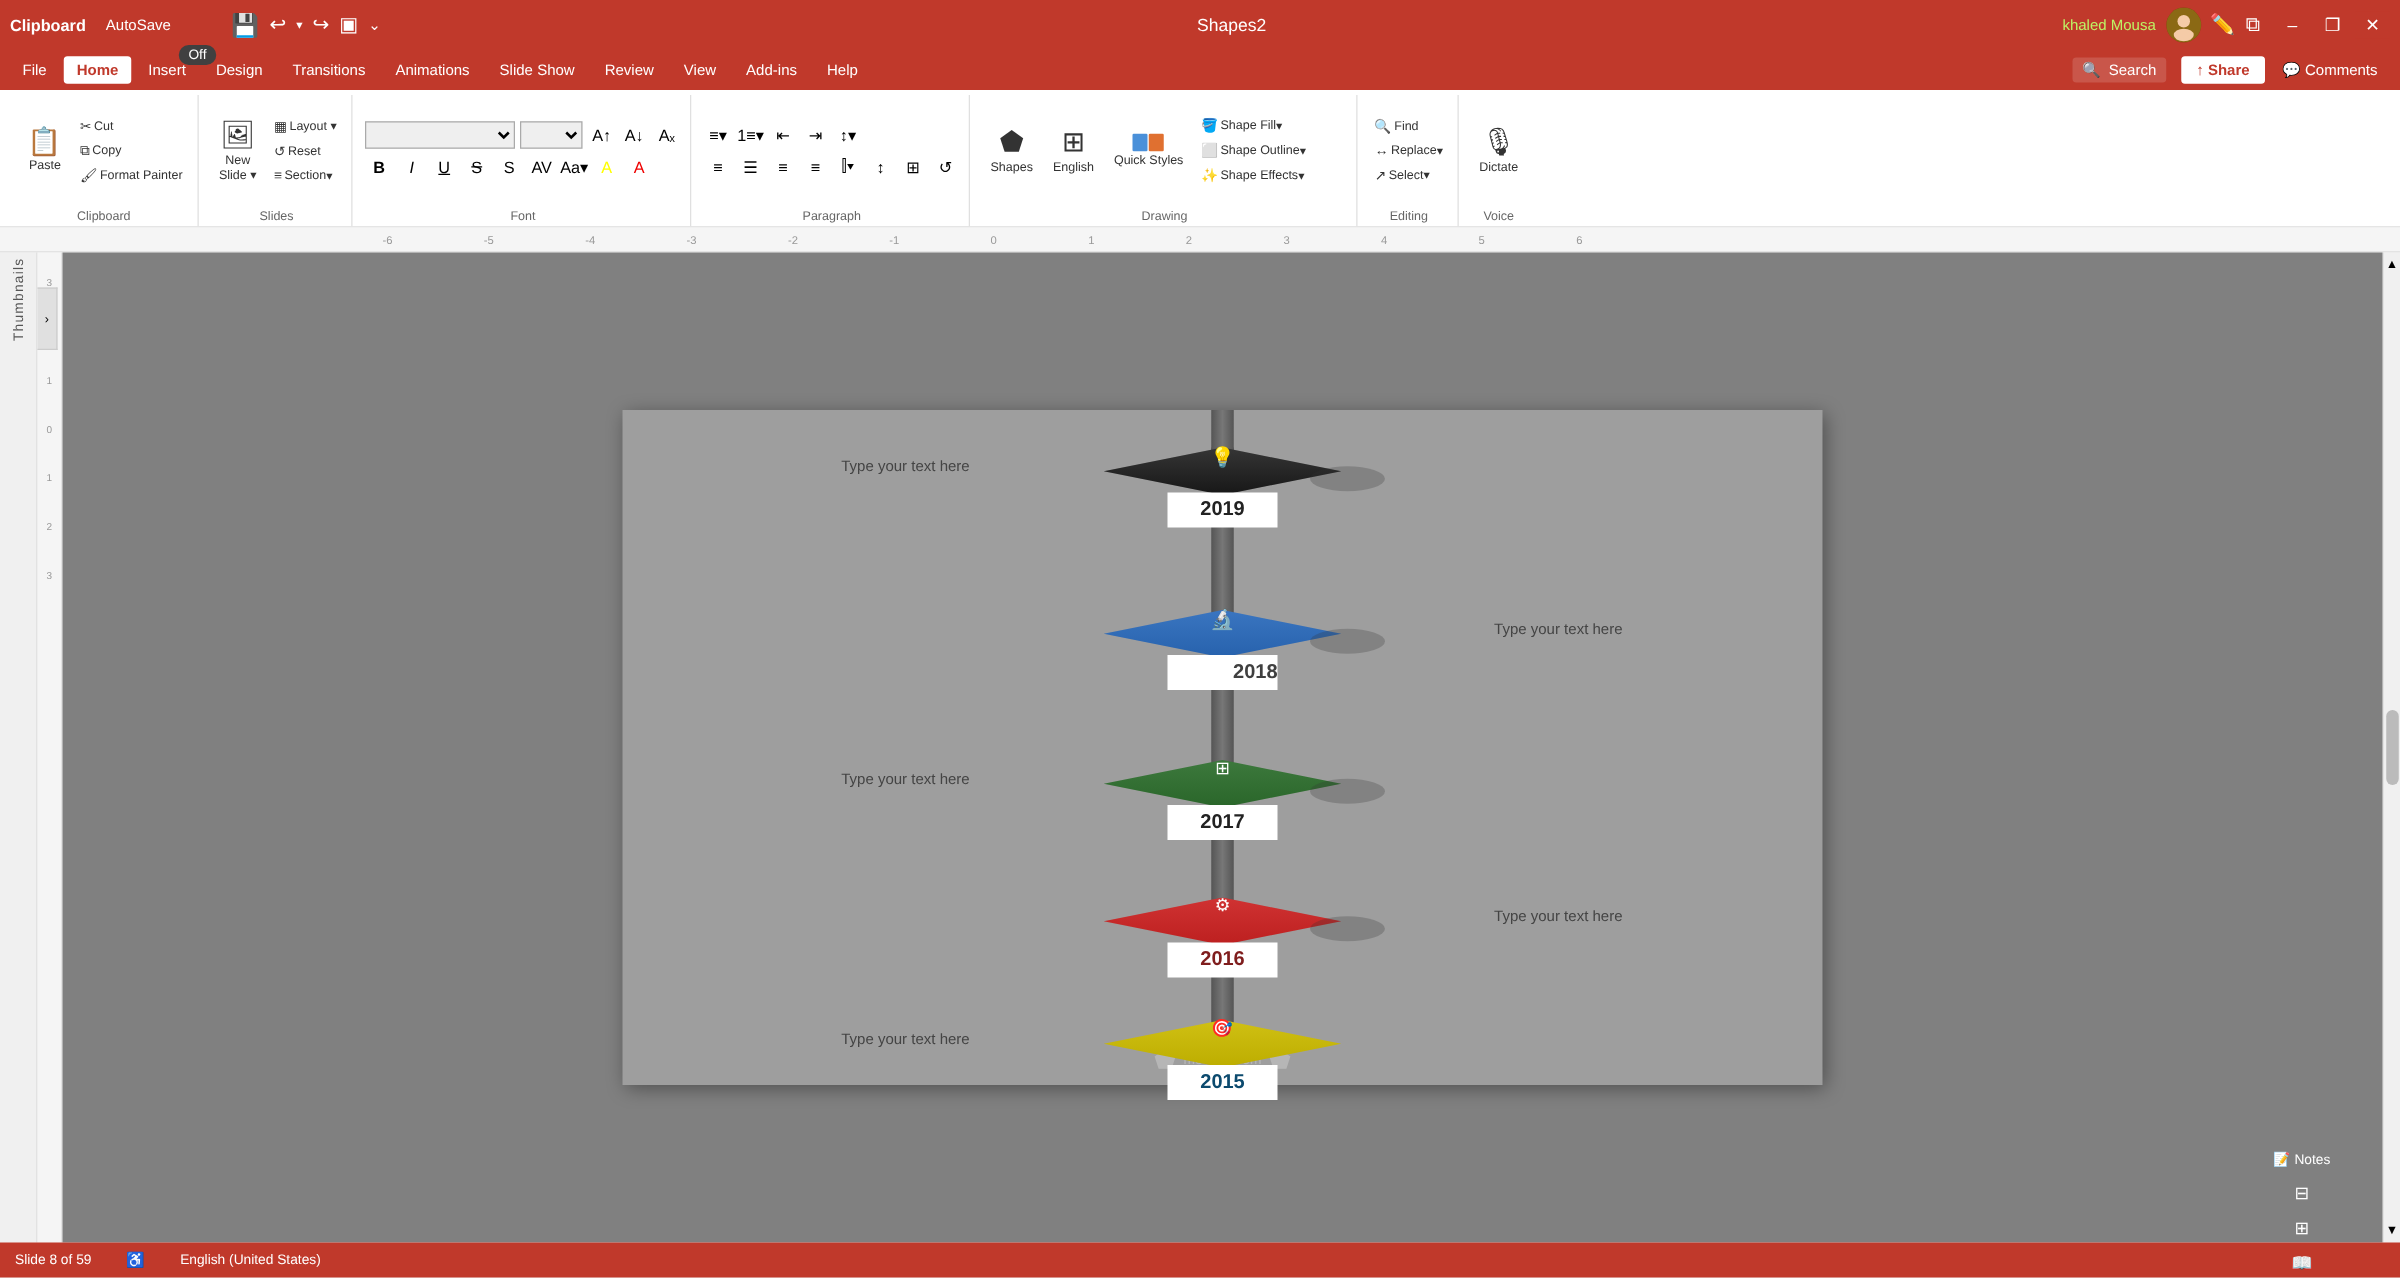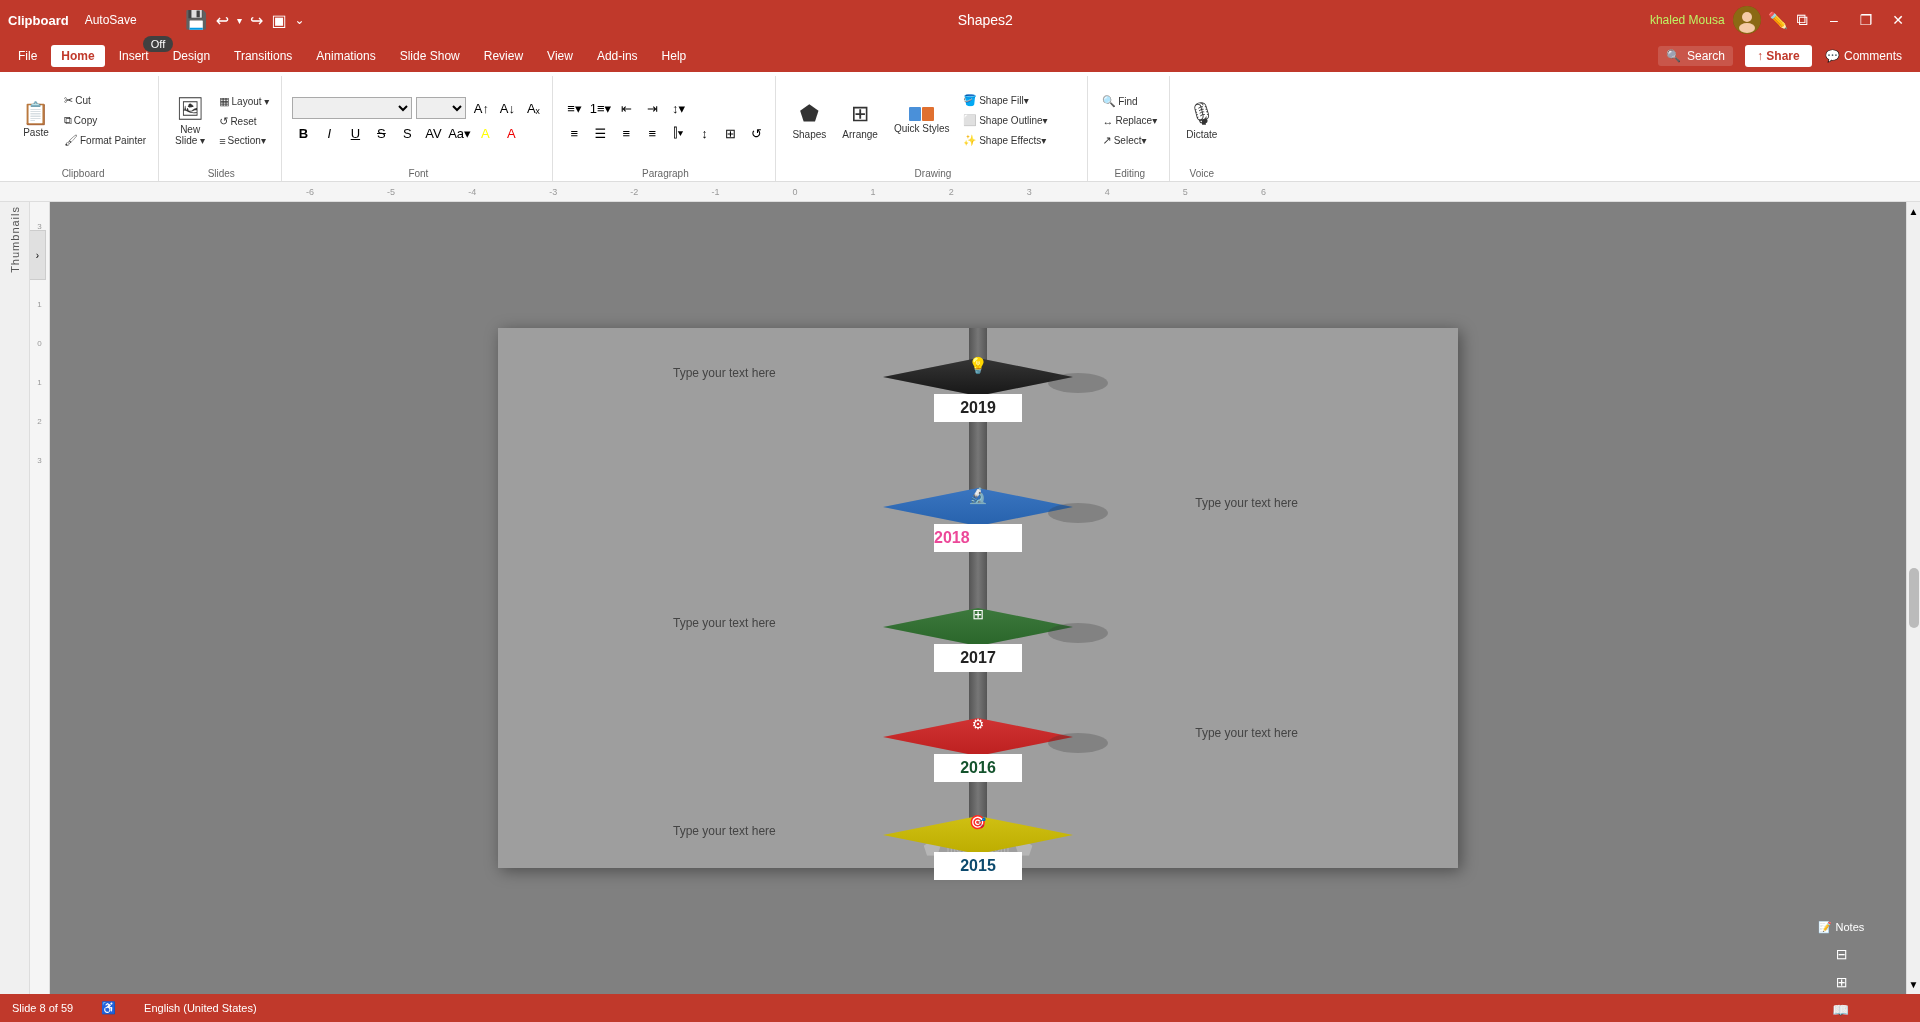--- a/index.html
+++ b/index.html
@@ -432,21 +432,21 @@
     </div>
 
     <div class="ribbon-group">
       <div class="ribbon-group-content">
         <div class="ribbon-btn">
           <div style="font-size:22px;">⬟</div>
           <div class="label">Shapes</div>
         </div>
         <div class="ribbon-btn">
           <div style="font-size:22px;">⊞</div>
-          <div class="label">Arrange</div>
+          <div class="label">English</div>
         </div>
         <div class="ribbon-btn">
           <div style="font-size:20px; display:flex; gap:1px;">
             <span style="background:#4a90d9;width:12px;height:14px;display:inline-block;border-radius:1px;"></span>
             <span style="background:#e07030;width:12px;height:14px;display:inline-block;border-radius:1px;"></span>
           </div>
           <div class="label">Quick
 Styles</div>
         </div>
         <div style="display:flex;flex-direction:column;gap:3px;min-width:120px;">
@@ -586,21 +586,21 @@
                 <stop offset="0%" stop-color="white" stop-opacity="0.3"></stop>
                 <stop offset="100%" stop-color="black" stop-opacity="0.3"></stop>
               </linearGradient>
             </defs>
           </svg>
           <svg width="100" height="30" style="position:absolute;right:-80px;top:10px;opacity:0.25;" viewBox="0 0 100 30">
             <ellipse cx="30" cy="15" rx="30" ry="10" fill="#333"></ellipse>
           </svg>
           <span style="position:absolute;top:-2px;font-size:16px;color:white;z-index:4;">🔬</span>
         </div>
-        <div style="width:88px;height:28px;background:white;display:flex;align-items:center;justify-content:flex-start;font-weight:bold;font-size:16px;color:#ec4899;z-index:3;position:relative;">
+        <div style="width:88px;height:28px;background:white;display:flex;align-items:center;justify-content:flex-end;font-weight:bold;font-size:16px;color:#404040;z-index:3;position:relative;">
           <span>2018</span>
         </div>
         <div style="position:absolute;right:-230px;top:8px;">
           <span style="font-size:12px;color:#444;">Type your text here</span>
         </div>
       </div>
 
       <div class="tl-item" style="position:absolute;top:280px;left:50%;transform:translateX(-50%);display:flex;flex-direction:column;align-items:center;z-index:2;">
         <div style="position:relative;width:180px;height:36px;display:flex;align-items:center;justify-content:center;">
           <svg width="190" height="38" style="position:absolute;top:0;left:-5px;" viewBox="0 0 190 38">
@@ -636,21 +636,21 @@
                 <stop offset="0%" stop-color="white" stop-opacity="0.3"></stop>
                 <stop offset="100%" stop-color="black" stop-opacity="0.3"></stop>
               </linearGradient>
             </defs>
           </svg>
           <svg width="100" height="30" style="position:absolute;right:-80px;top:10px;opacity:0.25;" viewBox="0 0 100 30">
             <ellipse cx="30" cy="15" rx="30" ry="10" fill="#333"></ellipse>
           </svg>
           <span style="position:absolute;top:-2px;font-size:14px;color:white;z-index:4;">⚙</span>
         </div>
-        <div style="width:88px;height:28px;background:white;display:flex;align-items:center;justify-content:center;font-weight:bold;font-size:16px;color:#14532d;z-index:3;position:relative;">
+        <div style="width:88px;height:28px;background:white;display:flex;align-items:center;justify-content:center;font-weight:bold;font-size:16px;color:#7f1d1d;z-index:3;position:relative;">
           <span>2016</span>
         </div>
         <div style="position:absolute;right:-230px;top:8px;">
           <span style="font-size:12px;color:#444;">Type your text here</span>
         </div>
       </div>
 
       <div class="tl-item" style="position:absolute;top:488px;left:50%;transform:translateX(-50%);display:flex;flex-direction:column;align-items:center;z-index:2;">
         <div style="position:relative;width:180px;height:36px;display:flex;align-items:center;justify-content:center;">
           <svg width="190" height="38" style="position:absolute;top:0;left:-5px;" viewBox="0 0 190 38">

